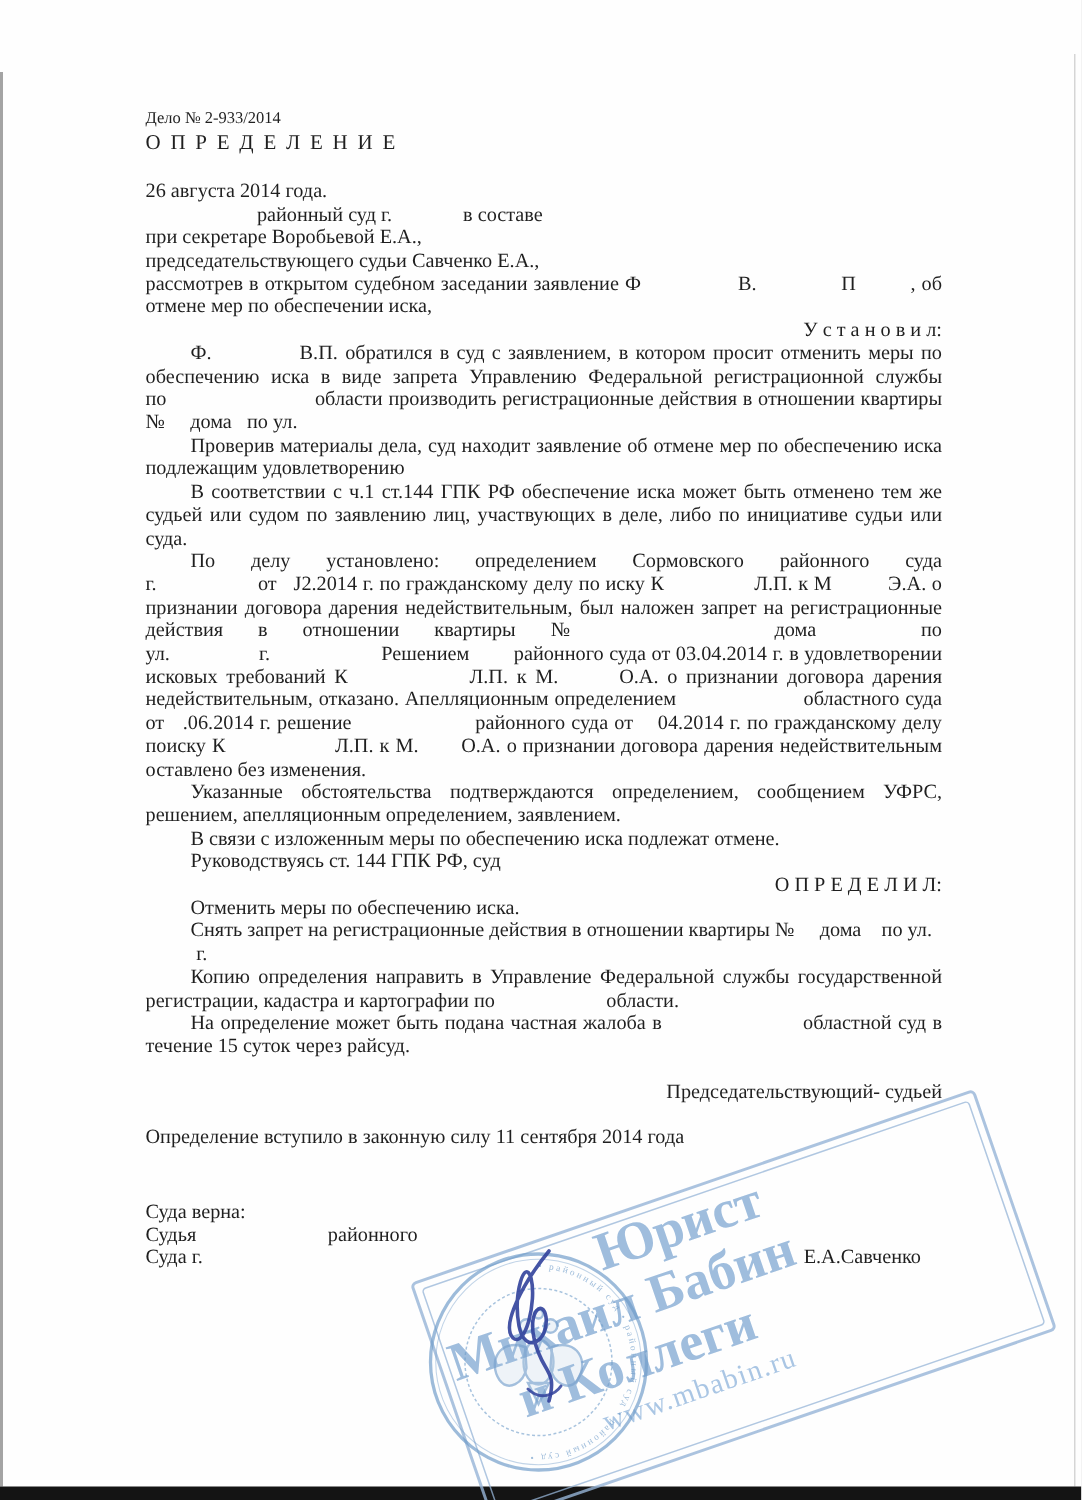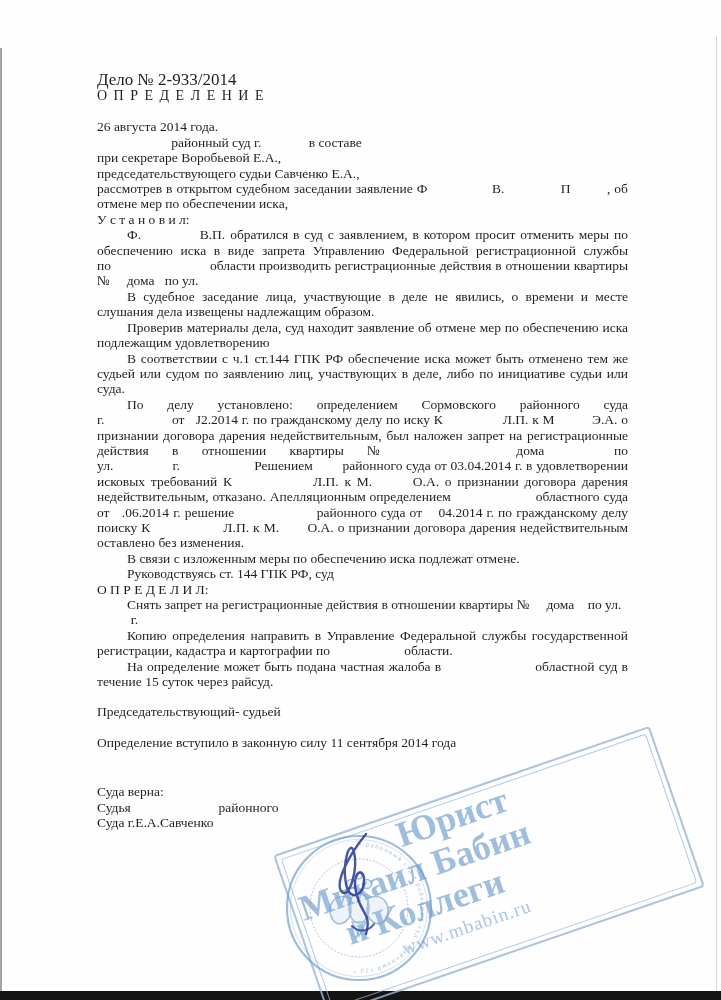--- a/index.html
+++ b/index.html
@@ -5,28 +5,28 @@
   html,body{margin:0;padding:0;background:#e9e9e9;}
   .page{position:relative;width:721px;height:1000px;margin:0 auto;background:#fefefe;overflow:hidden;
         font-family:"Liberation Serif", serif;color:#1f1f1f;}
   
   .edge-bottom{position:absolute;left:0;right:0;bottom:0;height:9px;background:#141414;}
   .edge-left{position:absolute;left:0;top:48px;bottom:9px;width:2px;background:#4a4a4a;opacity:.5;}
   .edge-right{position:absolute;right:4px;top:36px;bottom:9px;width:1.5px;background:#8a8a8a;opacity:.35;}
   
   .content{position:absolute;left:97px;top:72px;width:531px;z-index:4;}
   .p{font-size:13.5px;line-height:15.4px;}
-  .ctr{text-align:left;}
+  .ctr{text-align:right;}
   .jus{text-align:justify;}
   .ind{text-indent:30px;}
   .mt1{margin-top:15px;font-family:Liberation Serif, serif;}
   .mt2{margin-top:34px;}
-  .case-number{font-size:17px;line-height:15.4px;}
+  .case-number{font-size:11px;line-height:15.4px;}
   .title{font-size:14px;line-height:16px;text-align:left;letter-spacing:1.5px;margin-top:1px;}
-  .judge-row{display:flex;justify-content:flex-start;padding-right:14px;font-size:13.5px;line-height:15.4px;}
+  .judge-row{display:flex;justify-content:space-between;padding-right:14px;font-size:13.5px;line-height:15.4px;}
   
   .watermark{position:absolute;left:290px;top:786px;width:398px;height:170px;
              transform:rotate(-19deg);z-index:1;color:#9fbddd;}
   .wm-frame{position:absolute;inset:0;border:2.5px solid rgba(150,180,215,.8);border-radius:4px;}
   .wm-frame::after{content:"";position:absolute;inset:4px;border:1.5px solid rgba(150,180,215,.75);border-radius:3px;}
   .wm-line{position:absolute;font-weight:700;font-size:36px;line-height:1;white-space:nowrap;}
   .wm-l1{left:124px;top:4px;}
   .wm-l2{left:8px;top:42px;}
   .wm-l3{left:44px;top:80px;}
   .wm-url{position:absolute;left:92px;top:120px;font-weight:400;font-size:19px;letter-spacing:1px;color:#aac6e4;white-space:nowrap;}
@@ -79,27 +79,28 @@
     <div class="case-number">Дело № 2-933/2014</div>
     <div class="title">О П Р Е Д Е Л Е Н И Е</div>
     <div>
         <div class="p mt1">26 августа 2014 года.</div>
         <div class="p ">&nbsp;&nbsp;&nbsp;&nbsp;&nbsp;&nbsp;&nbsp;&nbsp;&nbsp;&nbsp;&nbsp;&nbsp;&nbsp;&nbsp;&nbsp;&nbsp;&nbsp;&nbsp;&nbsp;&nbsp;&nbsp;&nbsp;районный суд г.&nbsp;&nbsp;&nbsp;&nbsp;&nbsp;&nbsp;&nbsp;&nbsp;&nbsp;&nbsp;&nbsp;&nbsp;&nbsp;&nbsp;в составе</div>
         <div class="p ">при секретаре Воробьевой Е.А.,</div>
         <div class="p ">председательствующего судьи Савченко Е.А.,</div>
         <div class="p jus">рассмотрев в открытом судебном заседании заявление Ф&nbsp;&nbsp;&nbsp;&nbsp;&nbsp;&nbsp;&nbsp;&nbsp;&nbsp;&nbsp;&nbsp;&nbsp;&nbsp;&nbsp;&nbsp;&nbsp;В.&nbsp;&nbsp;&nbsp;&nbsp;&nbsp;&nbsp;&nbsp;&nbsp;&nbsp;&nbsp;&nbsp;&nbsp;&nbsp;&nbsp;П&nbsp;&nbsp;&nbsp;&nbsp;&nbsp;&nbsp;&nbsp;&nbsp;&nbsp;, об отмене мер по обеспечении иска,</div>
         <div class="p ctr">У с т а н о в и л:</div>
         <div class="p ind jus">Ф.&nbsp;&nbsp;&nbsp;&nbsp;&nbsp;&nbsp;&nbsp;&nbsp;&nbsp;&nbsp;&nbsp;&nbsp;В.П. обратился в суд с заявлением, в котором просит отменить меры по обеспечению иска в виде запрета Управлению Федеральной регистрационной службы по&nbsp;&nbsp;&nbsp;&nbsp;&nbsp;&nbsp;&nbsp;&nbsp;&nbsp;&nbsp;&nbsp;&nbsp;&nbsp;&nbsp;&nbsp;&nbsp;&nbsp;&nbsp;&nbsp;&nbsp;&nbsp;&nbsp;&nbsp;&nbsp;&nbsp;&nbsp;области производить регистрационные действия в отношении квартиры №&nbsp;&nbsp;&nbsp;&nbsp;&nbsp;дома&nbsp;&nbsp;&nbsp;по ул.</div>
-        <div class="p ind jus">В судебное заседание лица, участвующие в деле не явились, о времени и месте слушания дела извещены надлежащим образом.</div>
         <div class="p ind jus">Проверив материалы дела, суд находит заявление об отмене мер по обеспечению иска подлежащим удовлетворению</div>
         <div class="p ind jus">В соответствии  с ч.1 ст.144 ГПК РФ обеспечение иска может быть отменено тем же судьей или судом по заявлению лиц, участвующих в деле, либо по инициативе судьи или суда.</div>
         <div class="p ind jus">По делу установлено: определением Сормовского районного суда г.&nbsp;&nbsp;&nbsp;&nbsp;&nbsp;&nbsp;&nbsp;&nbsp;&nbsp;&nbsp;&nbsp;&nbsp;&nbsp;&nbsp;&nbsp;&nbsp;&nbsp;&nbsp;от&nbsp;&nbsp;&nbsp;Ј2.2014 г. по гражданскому делу по иску  К&nbsp;&nbsp;&nbsp;&nbsp;&nbsp;&nbsp;&nbsp;&nbsp;&nbsp;&nbsp;&nbsp;&nbsp;&nbsp;&nbsp;&nbsp;&nbsp;Л.П. к М&nbsp;&nbsp;&nbsp;&nbsp;&nbsp;&nbsp;&nbsp;&nbsp;&nbsp;&nbsp;Э.А. о признании договора дарения недействительным, был наложен запрет на регистрационные действия в отношении квартиры №&nbsp;&nbsp;&nbsp;&nbsp;&nbsp;дома&nbsp;&nbsp;&nbsp;по ул.&nbsp;&nbsp;&nbsp;&nbsp;&nbsp;&nbsp;&nbsp;&nbsp;&nbsp;&nbsp;&nbsp;&nbsp;&nbsp;&nbsp;&nbsp;&nbsp;г.&nbsp;&nbsp;&nbsp;&nbsp;&nbsp;&nbsp;&nbsp;&nbsp;&nbsp;&nbsp;&nbsp;&nbsp;&nbsp;&nbsp;&nbsp;&nbsp;&nbsp;&nbsp;&nbsp;&nbsp;Решением&nbsp;&nbsp;&nbsp;&nbsp;&nbsp;&nbsp;&nbsp;&nbsp;районного суда от 03.04.2014 г. в удовлетворении исковых требований К&nbsp;&nbsp;&nbsp;&nbsp;&nbsp;&nbsp;&nbsp;&nbsp;&nbsp;&nbsp;&nbsp;&nbsp;&nbsp;&nbsp;Л.П. к М.&nbsp;&nbsp;&nbsp;&nbsp;&nbsp;&nbsp;&nbsp;О.А. о признании договора дарения недействительным, отказано. Апелляционным определением&nbsp;&nbsp;&nbsp;&nbsp;&nbsp;&nbsp;&nbsp;&nbsp;&nbsp;&nbsp;&nbsp;&nbsp;&nbsp;&nbsp;&nbsp;&nbsp;&nbsp;&nbsp;&nbsp;&nbsp;&nbsp;&nbsp;областного суда от&nbsp;&nbsp;&nbsp;.06.2014 г. решение&nbsp;&nbsp;&nbsp;&nbsp;&nbsp;&nbsp;&nbsp;&nbsp;&nbsp;&nbsp;&nbsp;&nbsp;&nbsp;&nbsp;&nbsp;&nbsp;&nbsp;&nbsp;&nbsp;&nbsp;районного суда от&nbsp;&nbsp;&nbsp;&nbsp;04.2014 г. по гражданскому делу поиску  К&nbsp;&nbsp;&nbsp;&nbsp;&nbsp;&nbsp;&nbsp;&nbsp;&nbsp;&nbsp;&nbsp;&nbsp;&nbsp;&nbsp;&nbsp;&nbsp;&nbsp;&nbsp;Л.П. к М.&nbsp;&nbsp;&nbsp;&nbsp;&nbsp;&nbsp;&nbsp;О.А. о признании договора дарения недействительным оставлено без изменения.</div>
+        <div class="p ind jus">Указанные обстоятельства подтверждаются определением, сообщением УФРС,  решением, апелляционным определением, заявлением.</div>
         <div class="p ind jus">В связи с изложенным меры по обеспечению иска подлежат отмене.</div>
         <div class="p ind">Руководствуясь ст. 144 ГПК РФ, суд</div>
         <div class="p ctr">О П Р Е Д Е Л И Л:</div>
+        <div class="p ind">Отменить меры по обеспечению иска.</div>
         <div class="p ind jus">Снять запрет на регистрационные действия в отношении квартиры №&nbsp;&nbsp;&nbsp;&nbsp;&nbsp;дома&nbsp;&nbsp;&nbsp;&nbsp;по ул.</div>
         <div class="p ">&nbsp;&nbsp;&nbsp;&nbsp;&nbsp;&nbsp;&nbsp;&nbsp;&nbsp;&nbsp;г.</div>
         <div class="p ind jus">Копию определения направить в Управление Федеральной службы государственной регистрации, кадастра и картографии по&nbsp;&nbsp;&nbsp;&nbsp;&nbsp;&nbsp;&nbsp;&nbsp;&nbsp;&nbsp;&nbsp;&nbsp;&nbsp;&nbsp;&nbsp;&nbsp;&nbsp;&nbsp;&nbsp;&nbsp;&nbsp;&nbsp;области.</div>
         <div class="p ind jus">На определение может быть подана частная жалоба в&nbsp;&nbsp;&nbsp;&nbsp;&nbsp;&nbsp;&nbsp;&nbsp;&nbsp;&nbsp;&nbsp;&nbsp;&nbsp;&nbsp;&nbsp;&nbsp;&nbsp;&nbsp;&nbsp;&nbsp;&nbsp;&nbsp;областной суд в течение 15 суток через райсуд.</div>
         <div class="p ctr mt1">Председательствующий- судьей</div>
         <div class="p mt1">Определение вступило в законную силу 11 сентября 2014 года</div>
         <div class="p mt2">Суда верна:</div>
         <div class="p ">Судья&nbsp;&nbsp;&nbsp;&nbsp;&nbsp;&nbsp;&nbsp;&nbsp;&nbsp;&nbsp;&nbsp;&nbsp;&nbsp;&nbsp;&nbsp;&nbsp;&nbsp;&nbsp;&nbsp;&nbsp;&nbsp;&nbsp;&nbsp;&nbsp;&nbsp;&nbsp;районного</div>
       </div>
     <div class="judge-row">

